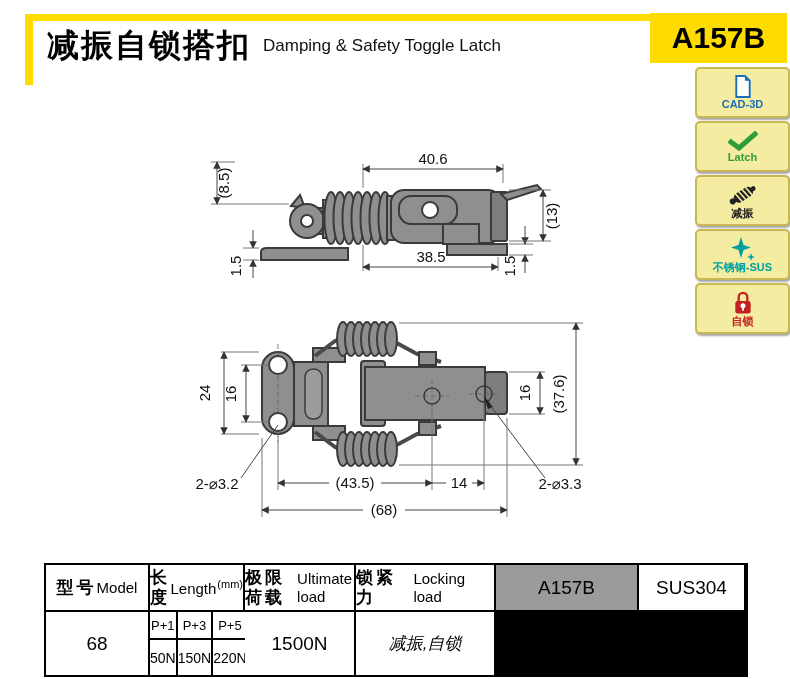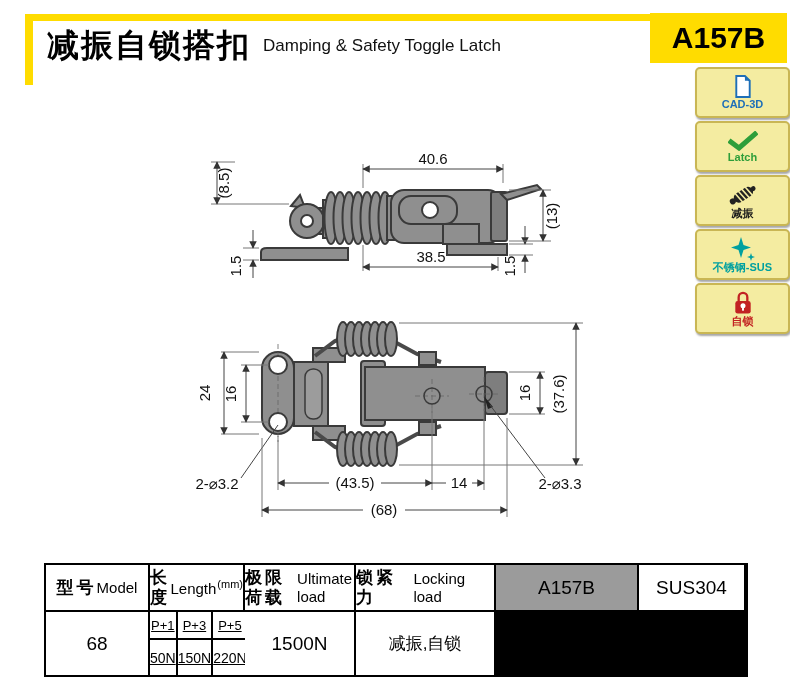--- a/index.html
+++ b/index.html
@@ -39,22 +39,22 @@
   
   .spec-table{position:absolute;left:44px;top:563px;width:700px;background:#000;border:2px solid #000;
               display:grid;grid-template-columns:102px 93px 109px 138px 141px 105px;
               grid-template-rows:45px 63px;gap:2px;}
   .th{background:#ffffff;display:flex;flex-direction:row;align-items:center;justify-content:center;line-height:1.15;}
   .th .zh{font-size:17px;font-weight:bold;letter-spacing:3px;}
   .th .en{font-size:15px;letter-spacing:0;}
   .th .unit{font-size:11px;vertical-align:super;margin-left:1px;}
   .td{background:#fff;display:flex;align-items:center;justify-content:center;font-size:19px;}
   .td.model{background:#9B9B9B;}
-  .td.func{font-size:17px;}
-  .lock-block{background:#000;display:grid;grid-template-columns:1fr 1fr 1fr;grid-template-rows:26px 35px;gap:2px;text-decoration:underline;}
+  .td.func{font-size:17px;font-style:italic;}
+  .lock-block{background:#000;display:grid;grid-template-columns:1fr 1fr 1fr;grid-template-rows:26px 35px;gap:2px;}
   .lk{background:#fff;display:flex;align-items:center;justify-content:center;font-size:13px;}
   .lk.force{font-size:14px;}
 </style>
 </head>
 <body>
 
 <div class="page">
 
   <div class="accent-h"></div>
   <div class="accent-v"></div>

